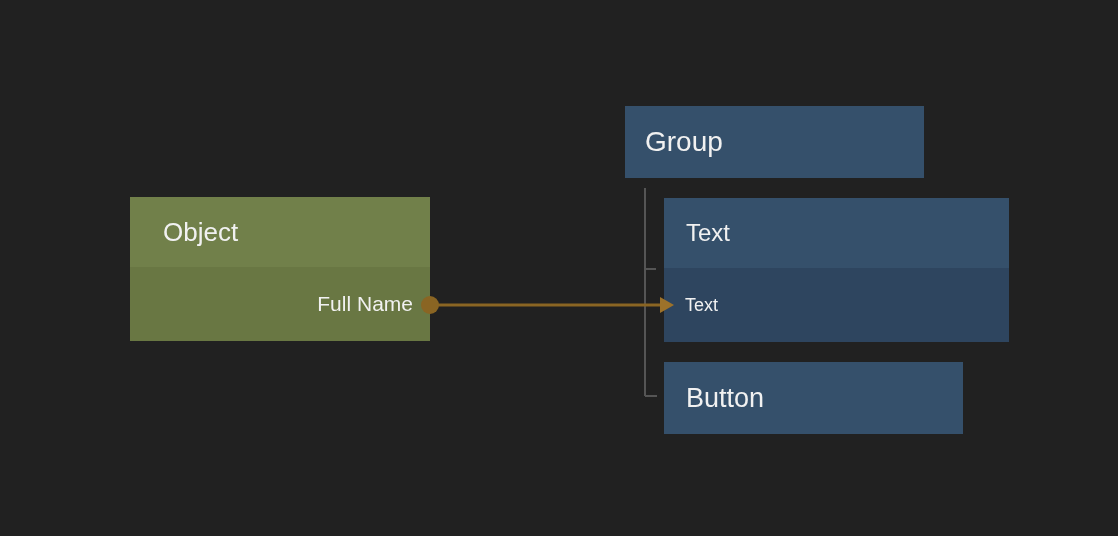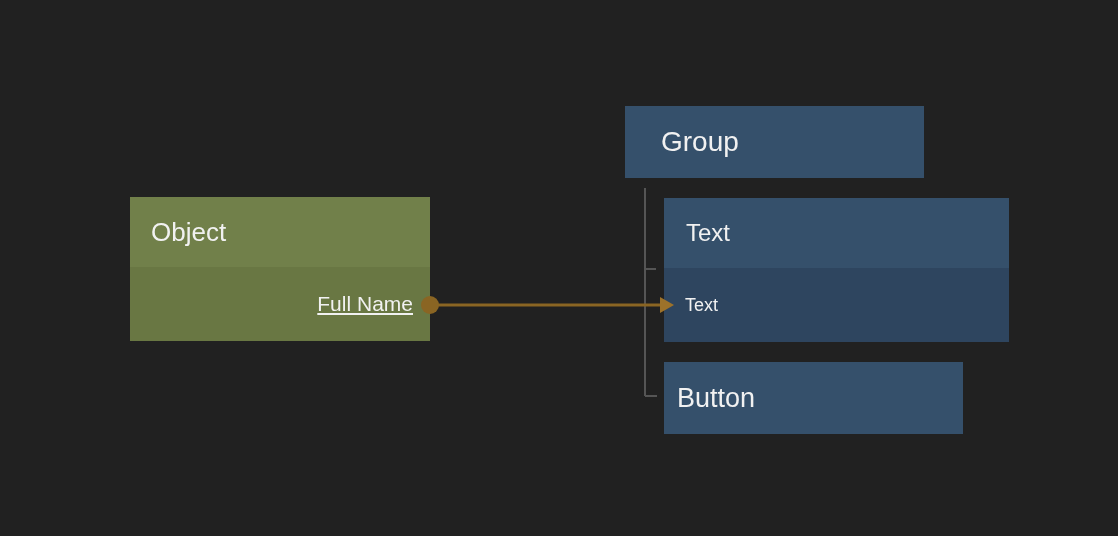--- a/index.html
+++ b/index.html
@@ -22,60 +22,60 @@
   .node-section {
     display: flex;
     align-items: center;
     box-sizing: border-box;
   }
   
   .node-object { left: 130px; top: 197px; width: 300px; }
   .node-object .hdr {
     height: 70px;
     background: var(--node-green-header, #71804a);
-    padding-left: 21px;
+    padding-left: 33px;
     text-align: right;
   }
   .node-object .bdy {
     height: 74px;
     background: var(--node-green-body, #697743);
     justify-content: flex-end;
     padding-right: 17px;
   }
   
   .node-group { left: 625px; top: 106px; width: 299px; }
   .node-group .hdr {
     height: 72px;
     background: var(--node-blue-header, #35506b);
-    padding-left: 36px;
+    padding-left: 20px;
   }
   
   .node-text { left: 664px; top: 198px; width: 345px; }
   .node-text .hdr {
     height: 70px;
     background: var(--node-blue-header, #35506b);
     padding-left: 22px;
   }
   .node-text .bdy {
     height: 74px;
     background: var(--node-blue-body, #2e455f);
     padding-left: 21px;
   }
   
   .node-button { left: 664px; top: 362px; width: 299px; }
   .node-button .hdr {
     height: 72px;
     background: var(--node-blue-header, #35506b);
-    padding-left: 13px;
+    padding-left: 22px;
   }
   .title-object { font-size: 26px; }
   .title-group  { font-size: 28px; }
   .title-text   { font-size: 24px; }
   .title-button { font-size: 27px; }
-  .pin-label    { font-size: 21px; text-decoration: underline; }
+  .pin-label    { font-size: 21px; }
   .row-label    { font-size: 18px; }
   
   svg.wires {
     position: absolute;
     left: 0; top: 0;
     width: 1118px;
     height: 536px;
     z-index: 5;
     pointer-events: none;
   }

